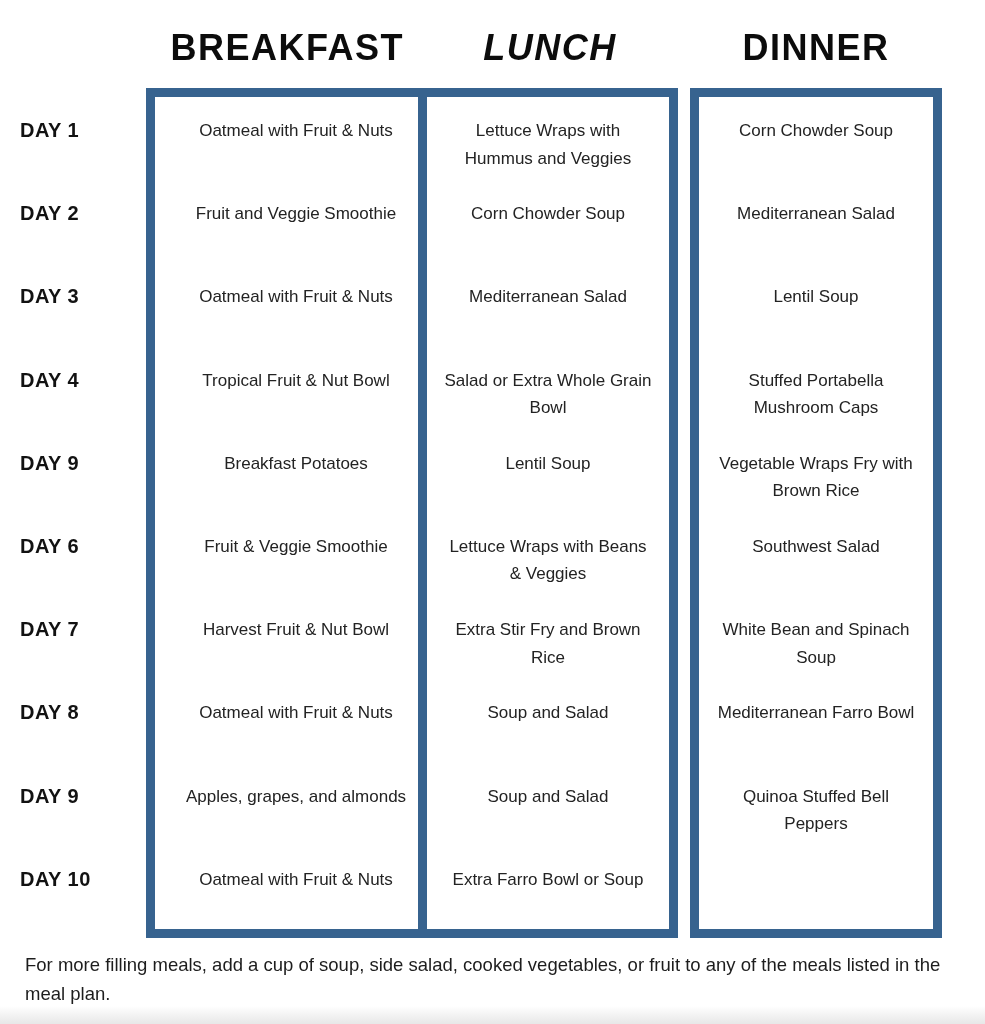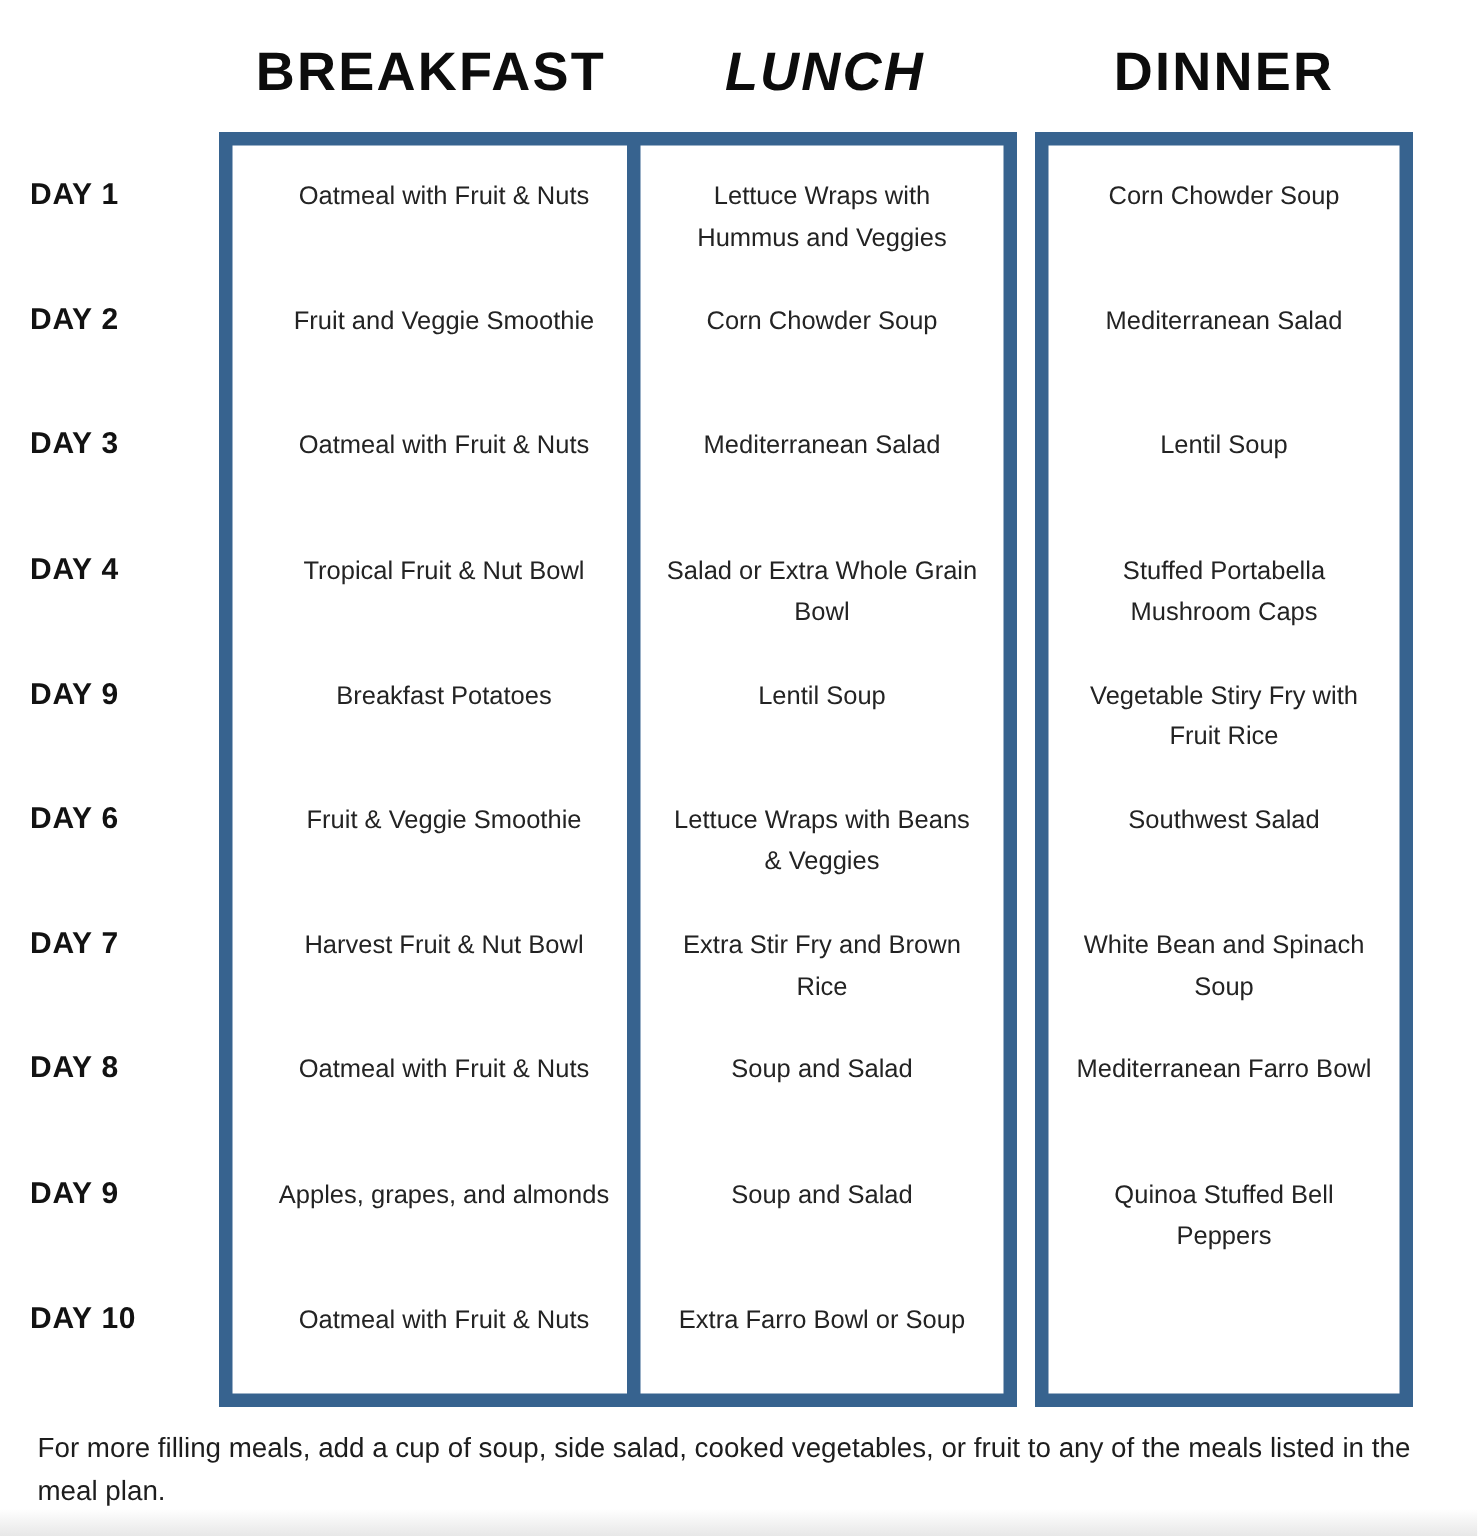--- a/index.html
+++ b/index.html
@@ -118,21 +118,21 @@
     <div class="cell">Soup and Salad</div>
     <div class="cell">Soup and Salad</div>
     <div class="cell">Extra Farro Bowl or Soup</div>
   </div>
 
   <div class="box box-dinner">
     <div class="cell">Corn Chowder Soup</div>
     <div class="cell">Mediterranean Salad</div>
     <div class="cell">Lentil Soup</div>
     <div class="cell">Stuffed Portabella Mushroom Caps</div>
-    <div class="cell">Vegetable Stiry Fry with Fruit Rice</div>
+    <div class="cell">Vegetable Wraps Fry with Brown Rice</div>
     <div class="cell">Southwest Salad</div>
     <div class="cell">White Bean and Spinach Soup</div>
     <div class="cell">Mediterranean Farro Bowl</div>
     <div class="cell">Quinoa Stuffed Bell Peppers</div>
   </div>
 
   <div class="footer-note">For more filling meals, add a cup of soup, side salad, cooked vegetables, or fruit to any of the meals listed in the meal plan.</div>
 
   <div class="bottom-fade"></div>
 

